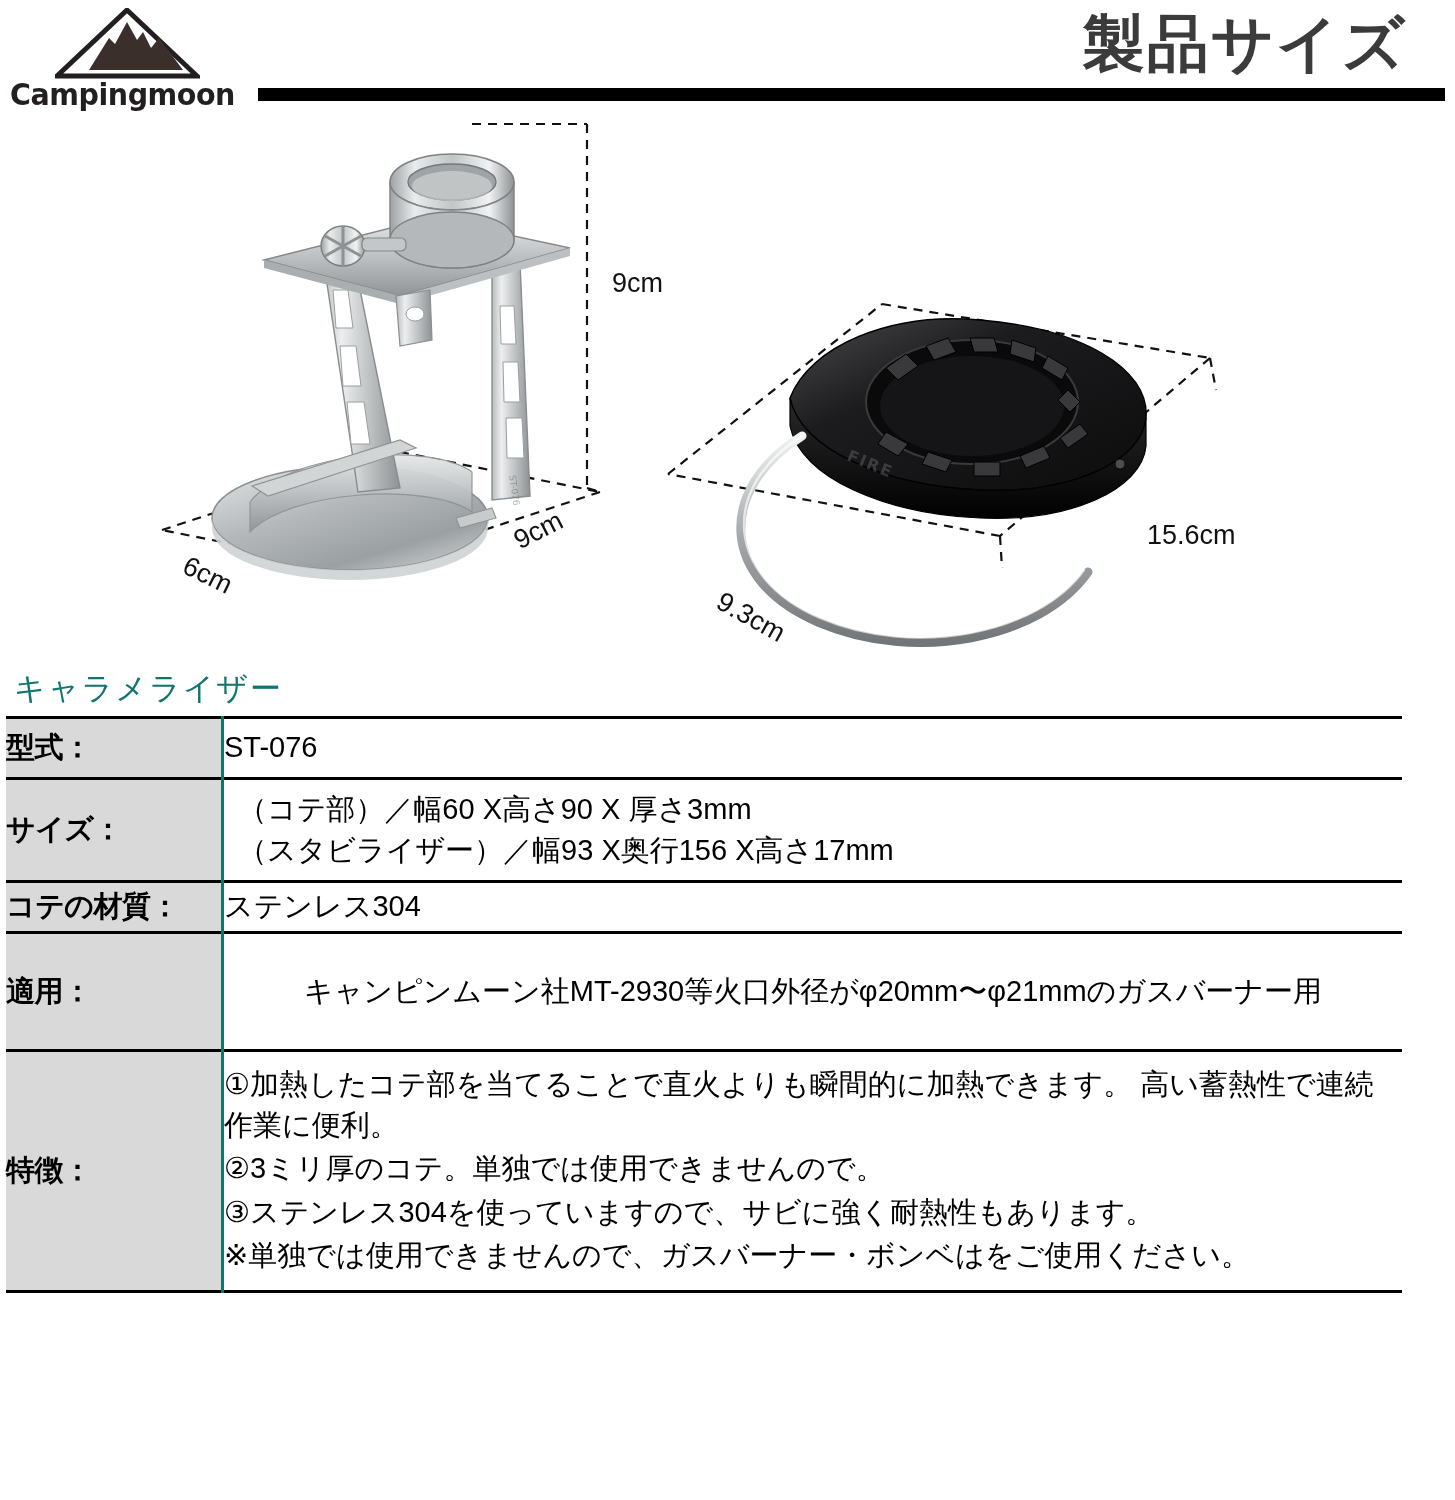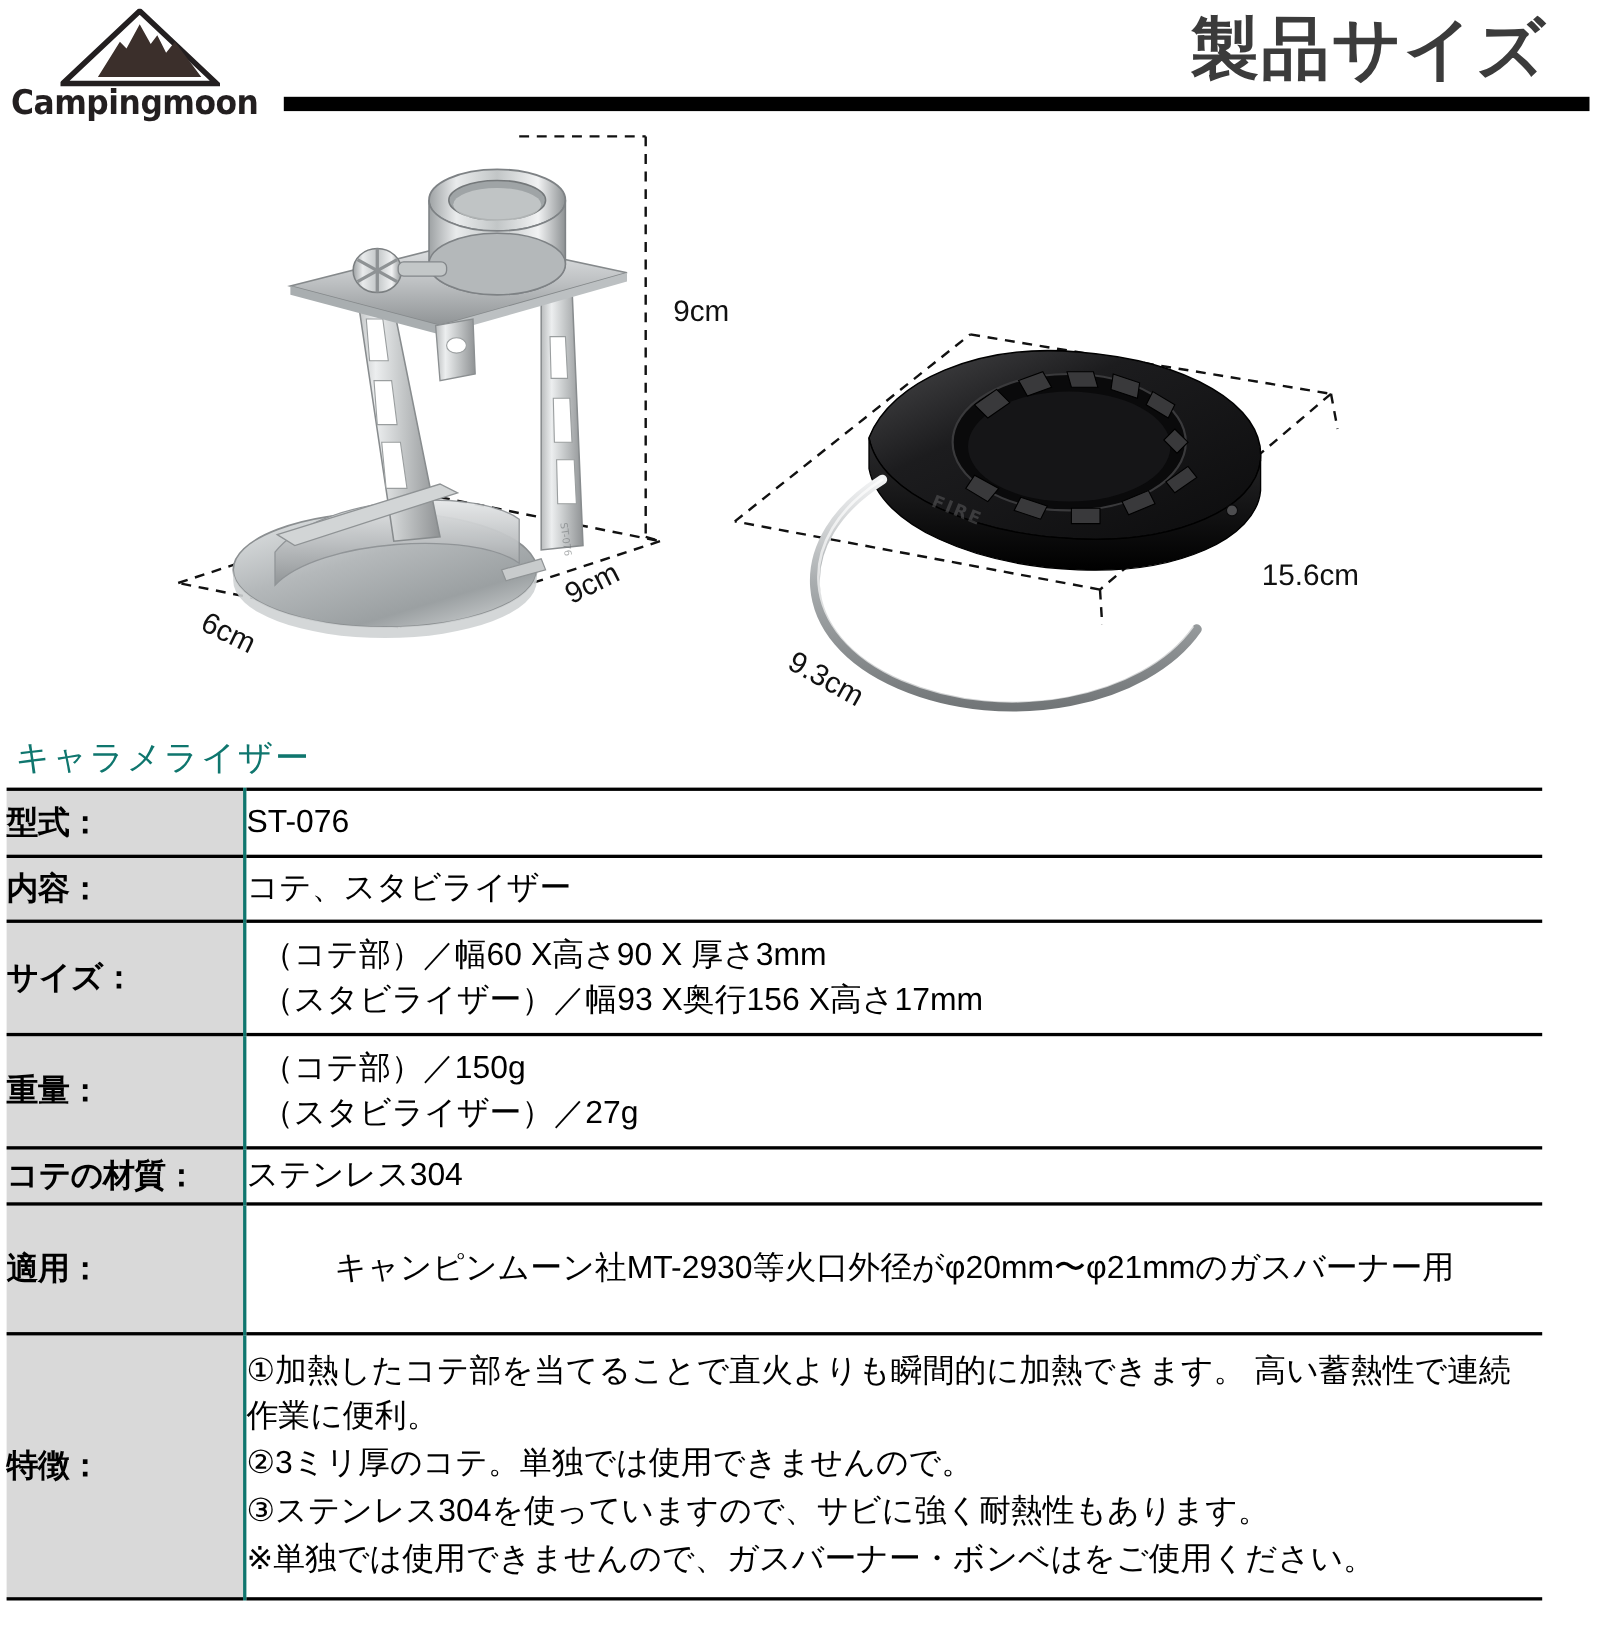--- a/index.html
+++ b/index.html
@@ -304,52 +304,39 @@
     <g transform="translate(196,210) rotate(22)" opacity="0.55">
       <text x="0" y="0" font-family="DejaVu Sans, sans-serif" font-size="16" font-weight="700" fill="#5b5b5d" letter-spacing="2">FIRE</text>
     </g>
 
     <circle cx="470" cy="214" r="5" fill="#4d4d4f" stroke="#0a0a0b" stroke-width="1"></circle>
 
     <path d="M152 186 C 66 240 70 330 168 372 C 266 414 392 388 438 322" fill="none" stroke="url(#wireG)" stroke-width="9" stroke-linecap="round"></path>
     <path d="M152 186 C 70 238 74 326 170 368 C 264 408 388 384 434 320" fill="none" stroke="#ffffff" stroke-width="2.4" stroke-linecap="round" opacity="0.65"></path>
   </svg>
 
-  <div class="dim-label" style="left:1147px; top:408px;">15.6cm</div>
+  <div class="dim-label" style="left:1147px; top:420px;">15.6cm</div>
   <div class="dim-label" style="left:714px; top:502px; transform:rotate(29deg);">9.3cm</div>
 </div>
 
 <div id="product-name">キャラメライザー</div>
 
 <table id="spec-table">
   <tbody>
     <tr class="row-model">
       <td class="lbl">型式：</td>
       <td class="val">
         <span class="line">ST-076</span>
       </td>
     </tr>
-    <tr class="row-content">
-      <td class="lbl">内容：</td>
-      <td class="val">
-        <span class="line">コテ、スタビライザー</span>
-      </td>
-    </tr>
     <tr class="row-size">
       <td class="lbl">サイズ：</td>
       <td class="val">
         <span class="line indent">（コテ部）／幅60 X高さ90 X 厚さ3mm</span>
         <span class="line indent">（スタビライザー）／幅93 X奥行156 X高さ17mm</span>
-      </td>
-    </tr>
-    <tr class="row-weight">
-      <td class="lbl">重量：</td>
-      <td class="val">
-        <span class="line indent">（コテ部）／150g</span>
-        <span class="line indent">（スタビライザー）／27g</span>
       </td>
     </tr>
     <tr class="row-material">
       <td class="lbl">コテの材質：</td>
       <td class="val">
         <span class="line">ステンレス304</span>
       </td>
     </tr>
     <tr class="row-apply">
       <td class="lbl">適用：</td>

